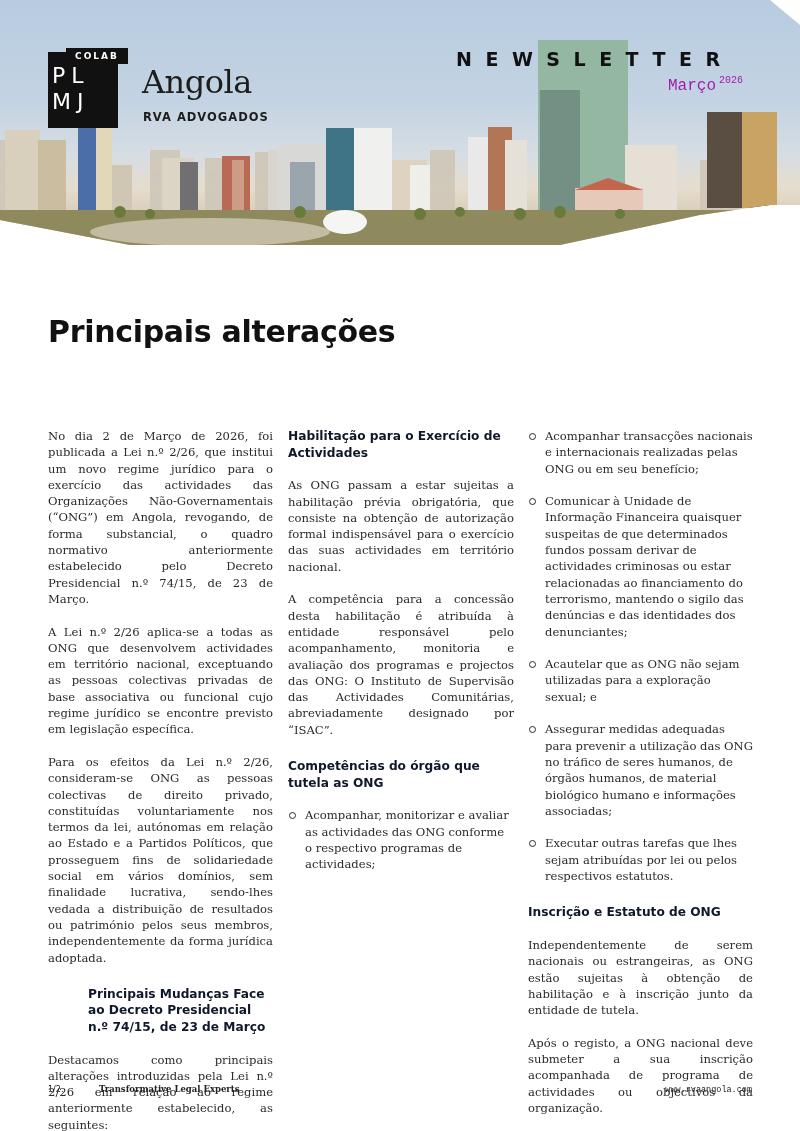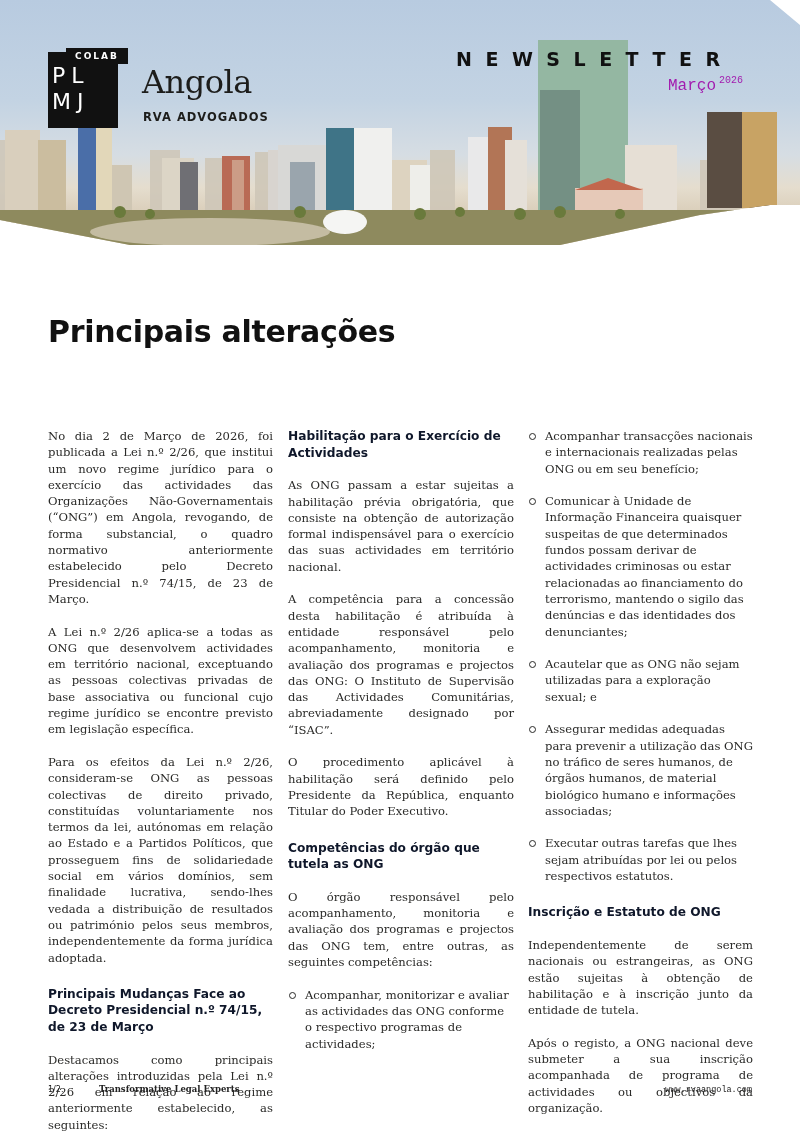--- a/index.html
+++ b/index.html
@@ -121,31 +121,29 @@
 </div>
 
 <div class="title">
   <div>Principais alterações</div>
 </div>
 
 <div class="col col1">
   <p>No dia 2 de Março de 2026, foi publicada a Lei n.º 2/26, que institui um novo regime jurídico para o exercício das actividades das Organizações Não-Governamentais (“ONG”) em Angola, revogando, de forma substancial, o quadro normativo anteriormente estabelecido pelo Decreto Presidencial n.º 74/15, de 23 de Março.</p>
   <p>A Lei n.º 2/26 aplica-se a todas as ONG que desenvolvem actividades em território nacional, exceptuando as pessoas colectivas privadas de base associativa ou funcional cujo regime jurídico se encontre previsto em legislação específica.</p>
   <p>Para os efeitos da Lei n.º 2/26, consideram-se ONG as pessoas colectivas de direito privado, constituídas voluntariamente nos termos da lei, autónomas em relação ao Estado e a Partidos Políticos, que prosseguem fins de solidariedade social em vários domínios, sem finalidade lucrativa, sendo-lhes vedada a distribuição de resultados ou património pelos seus membros, independentemente da forma jurídica adoptada.</p>
-  <h3 style="margin-top:20px;">Principais Mudanças Face ao Decreto Presidencial n.º 74/15, de 23 de Março</h3>
+  <h3 style="margin-top:20px;margin-left:40px;">Principais Mudanças Face ao Decreto Presidencial n.º 74/15, de 23 de Março</h3>
   <p>Destacamos como principais alterações introduzidas pela Lei n.º 2/26 em relação ao regime anteriormente estabelecido, as seguintes:</p>
 </div>
 
 <div class="col col2">
   <h3>Habilitação para o Exercício de Actividades</h3>
   <p>As ONG passam a estar sujeitas a habilitação prévia obrigatória, que consiste na obtenção de autorização formal indispensável para o exercício das suas actividades em território nacional.</p>
   <p>A competência para a concessão desta habilitação é atribuída à entidade responsável pelo acompanhamento, monitoria e avaliação dos programas e projectos das ONG: O Instituto de Supervisão das Actividades Comunitárias, abreviadamente designado por “ISAC”.</p>
-  <p>O procedimento aplicável à habilitação será definido pelo Presidente da República, enquanto Titular do Poder Executivo.</p>
   <h3 style="margin-top:20px;">Competências do órgão que tutela as ONG</h3>
-  <p>O órgão responsável pelo acompanhamento, monitoria e avaliação dos programas e projectos das ONG tem, entre outras, as seguintes competências:</p>
   <ul>
     <li><span class="bullet"></span><span>Acompanhar, monitorizar e avaliar as actividades das ONG conforme o respectivo programas de actividades;</span></li>
   </ul>
 </div>
 
 <div class="col col3">
   <ul>
     <li><span class="bullet"></span><span>Acompanhar transacções nacionais e internacionais realizadas pelas ONG ou em seu benefício;</span></li>
     <li><span class="bullet"></span><span>Comunicar à Unidade de Informação Financeira quaisquer suspeitas de que determinados fundos possam derivar de actividades criminosas ou estar relacionadas ao financiamento do terrorismo, mantendo o sigilo das denúncias e das identidades dos denunciantes;</span></li>
     <li><span class="bullet"></span><span>Acautelar que as ONG não sejam utilizadas para a exploração sexual; e</span></li>

